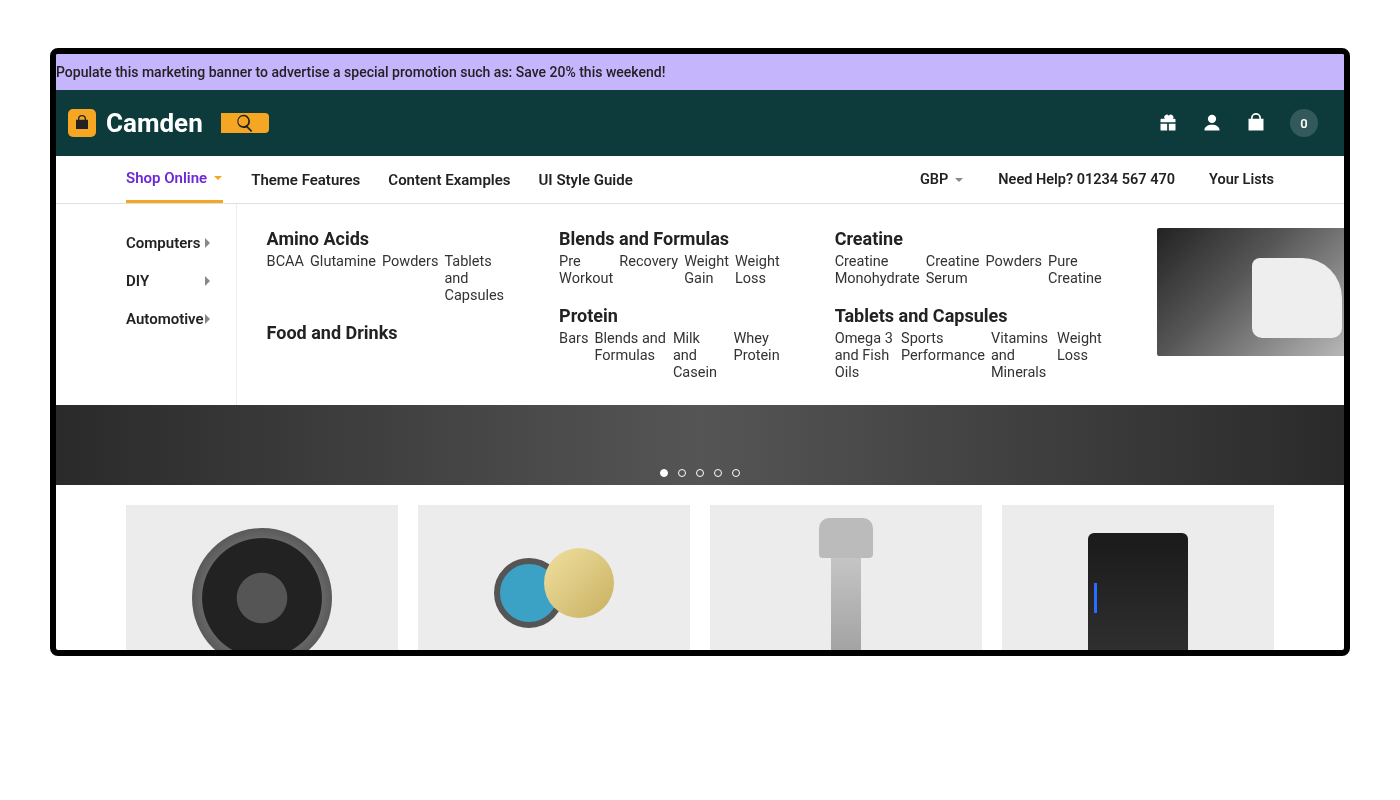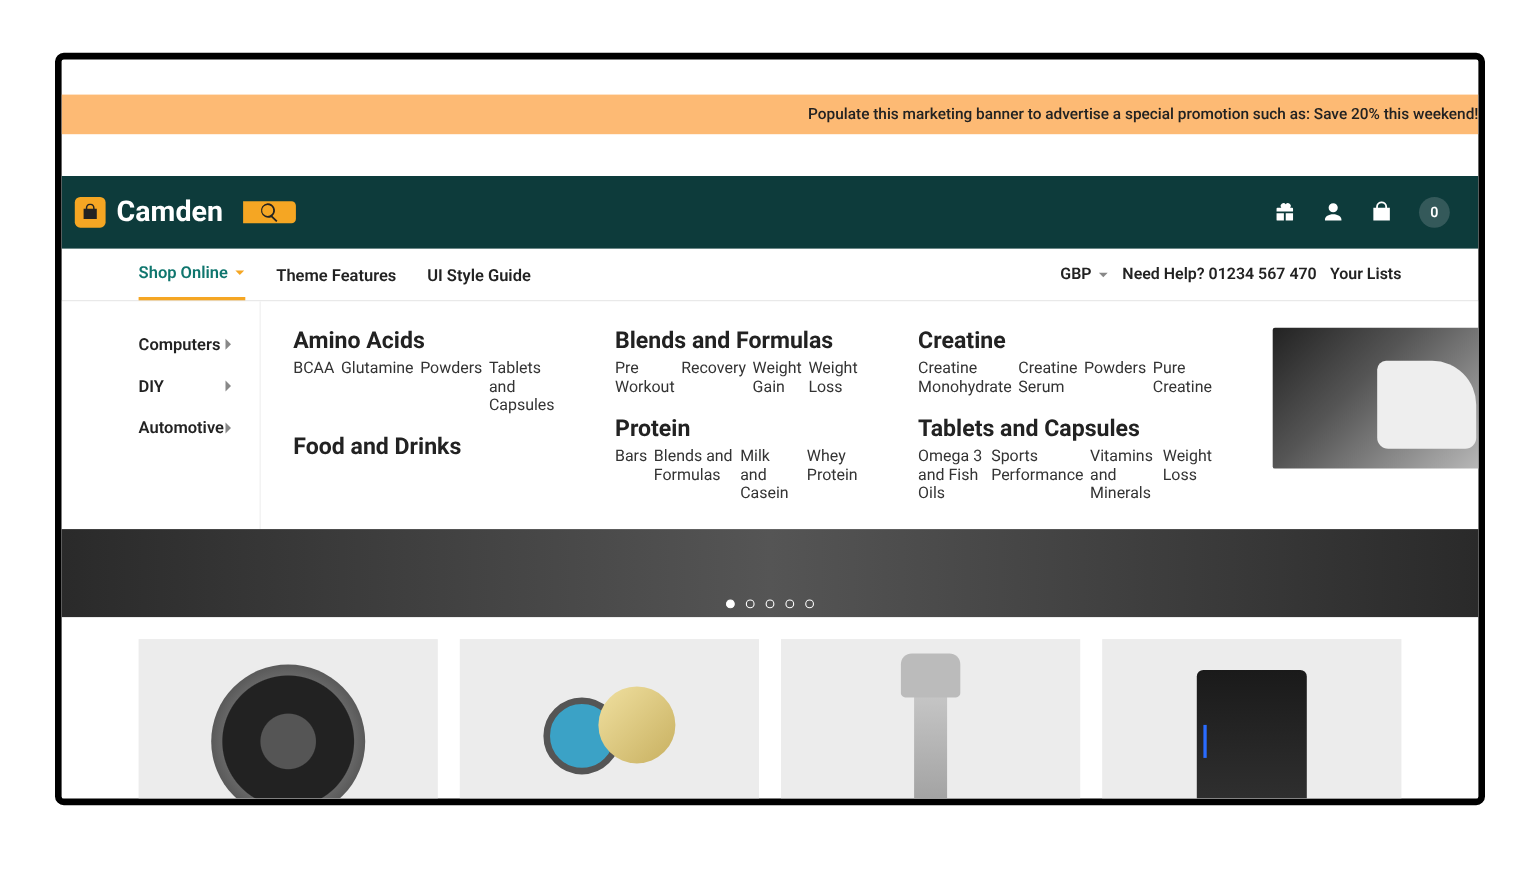--- a/index.html
+++ b/index.html
@@ -1,57 +1,57 @@
 <!DOCTYPE html>
 <html><head>
 <meta charset="utf-8">
 <style>
   * { box-sizing: border-box; margin: 0; padding: 0; }
   body { font-family: -apple-system, BlinkMacSystemFont, "Segoe UI", Roboto, sans-serif; background: #fff; }
   .frame { width: 1300px; margin: 48px auto; border: 6px solid #000; border-radius: 8px; overflow: hidden; background: #fff; }
 
-  .promo-banner { background: #fdba74; color: #222; text-align: right; padding: 10px 0; font-size: 14px; font-weight: 500; margin-top: 32px; }
-
-  .header { background: #0d3b3b; display: flex; align-items: center; padding: 18px 12px; gap: 18px; margin-top: 38px; }
+  .promo-banner { background: #c4b5fd; color: #222; text-align: left; padding: 10px 0; font-size: 14px; font-weight: 500; }
+
+  .header { background: #0d3b3b; display: flex; align-items: center; padding: 18px 12px; gap: 18px; }
   .logo-wrap { display: flex; align-items: center; gap: 10px; }
   .logo-icon { width: 28px; height: 28px; background: #f5a623; border-radius: 5px; display: flex; align-items: center; justify-content: center; }
   .logo-icon svg { width: 16px; height: 16px; fill: #222; }
   .logo-text { color: #fff; font-size: 26px; font-weight: 700; }
 
   .search-wrap { display: flex; flex: 0 0 455px; }
   .search-input { flex: 1; border: none; padding: 12px 16px; font-size: 15px; border-radius: 4px 0 0 4px; outline: none; }
   .search-btn { width: 48px; background: #f5a623; border: none; display: flex; align-items: center; justify-content: center; cursor: pointer; border-radius: 0 4px 4px 0; }
   .search-btn svg { width: 20px; height: 20px; fill: #222; }
 
   .header-spacer { flex: 1; }
   .header-icons { display: flex; align-items: center; gap: 24px; padding-right: 14px; }
   .hicon { width: 20px; height: 20px; fill: #fff; cursor: pointer; }
   .cart-count { background: #34595a; color: #fff; width: 28px; height: 28px; border-radius: 50%; display: flex; align-items: center; justify-content: center; font-size: 13px; font-weight: 600; }
 
   .navbar { display: flex; align-items: center; padding: 0 70px 0 70px; border-bottom: 1px solid #e0e0e0; height: 48px; font-size: 15px; }
   .nav-left { display: flex; gap: 28px; align-items: center; height: 100%; }
   .nav-item { color: #222; font-weight: 600; cursor: pointer; height: 100%; display: flex; align-items: center; }
-  .nav-item.active { color: #0f766e; border-bottom: 3px solid #f5a623; justify-content: flex-end; }
+  .nav-item.active { color: #6d28d9; border-bottom: 3px solid #f5a623; justify-content: flex-end; }
   .nav-item.active .chev { fill: #f5a623; }
   .chev { width: 10px; height: 10px; fill: #888; margin-left: 6px; }
   .nav-spacer { flex: 1; }
-  .nav-right { display: flex; gap: 12px; align-items: center; font-weight: 600; font-size: 14.5px; }
+  .nav-right { display: flex; gap: 34px; align-items: center; font-weight: 600; font-size: 14.5px; }
   .nav-right-item { cursor: pointer; color: #222; display: flex; align-items: center; }
 
   .mega { display: flex; background: #fff; }
   .mega-left { width: 300px; padding: 20px 0; border-right: 1px solid #eee; margin-left: 70px; }
   .mega-left-item { display: flex; justify-content: space-between; align-items: center; padding: 10px 24px 10px 0; font-weight: 600; font-size: 15px; cursor: pointer; color: #222; }
   .mega-left-item.active { color: #f5a623; }
   .mega-left-item svg { width: 8px; height: 12px; fill: #888; }
   .mega-left-item.active svg { fill: #f5a623; }
 
   .mega-right { flex: 1; padding: 24px 30px; display: flex; gap: 55px; }
   .mega-cols { display: flex; gap: 55px; flex: 1; }
   .mega-col { display: flex; flex-direction: column; gap: 18px; }
-  .mega-group-title { font-weight: 700; font-size: 21px; color: #222; }
+  .mega-group-title { font-weight: 700; font-size: 18px; color: #222; }
   .mega-links { display: flex; flex-direction: row; gap: 6px; margin-top: 4px; }
   .mega-link { font-size: 14.5px; color: #333; cursor: pointer; }
   .mega-image { width: 195px; height: 128px; background: linear-gradient(135deg,#222 0%,#555 40%,#bbb 100%); border-radius: 2px; position: relative; overflow: hidden; }
   .mega-image::after { content:""; position:absolute; right:10px; top:30px; width:90px; height:80px; background:#eee; border-radius:8px 40px 10px 10px; }
 
   .hero { height: 80px; background: linear-gradient(90deg,#2a2a2a,#555,#2a2a2a); position: relative; display:flex; align-items:flex-end; justify-content:center; padding-bottom:8px;}
   .dots { display:flex; gap:10px; }
   .dot { width:8px; height:8px; border-radius:50%; border:1px solid #fff; }
   .dot.active { background:#fff; }
 
@@ -105,20 +105,21 @@
       <span class="cart-count">0</span>
     </div>
   </div>
 
   <div class="navbar">
     <div class="nav-left" id="nav-left">
         <span class="nav-item active">Shop Online<svg viewBox="0 0 10 10" class="chev">
             <path d="M1 3l4 4 4-4z"></path>
           </svg></span>
         <span class="nav-item">Theme Features</span>
+        <span class="nav-item">Content Examples</span>
         <span class="nav-item">UI Style Guide</span>
       </div>
     <div class="nav-spacer"></div>
     <div class="nav-right">
       <span class="nav-right-item">
         <span>GBP</span>
         <svg class="chev" viewBox="0 0 10 10">
             <path d="M1 3l4 4 4-4z"></path>
           </svg>
       </span>

